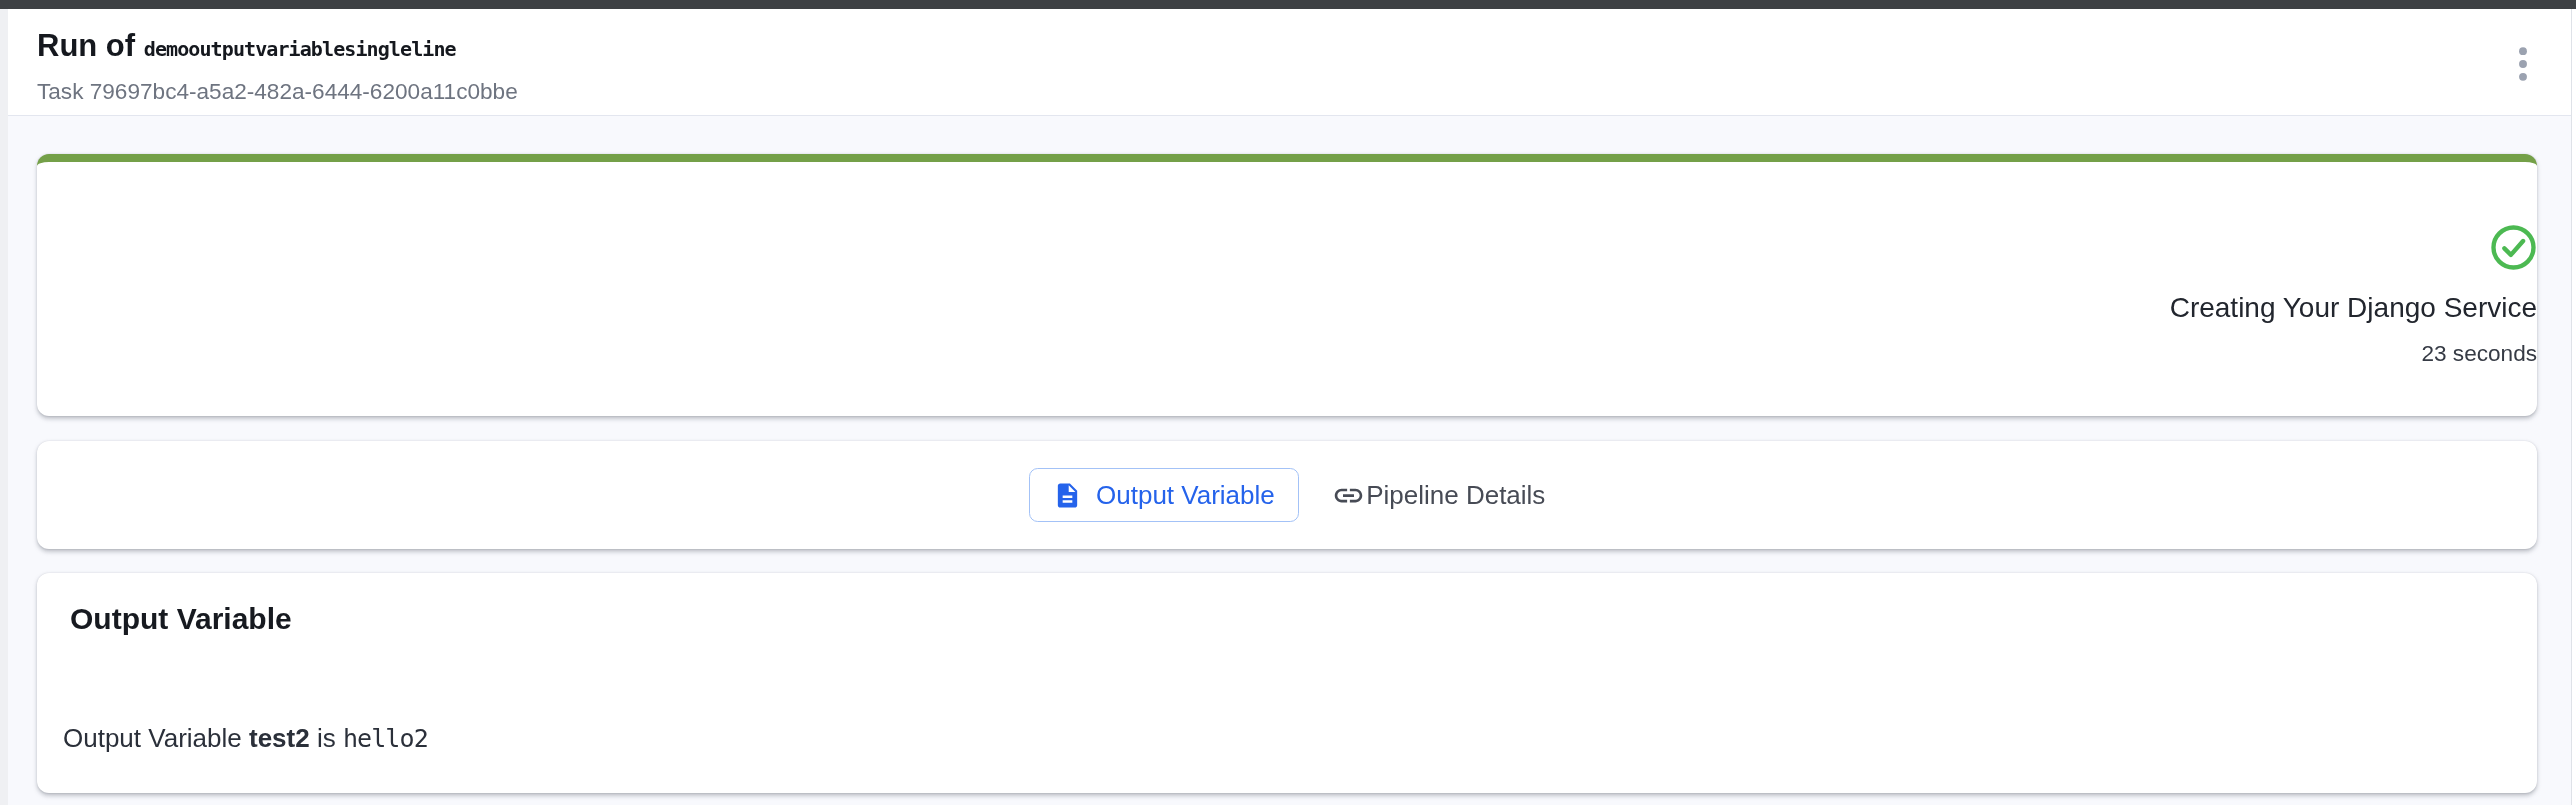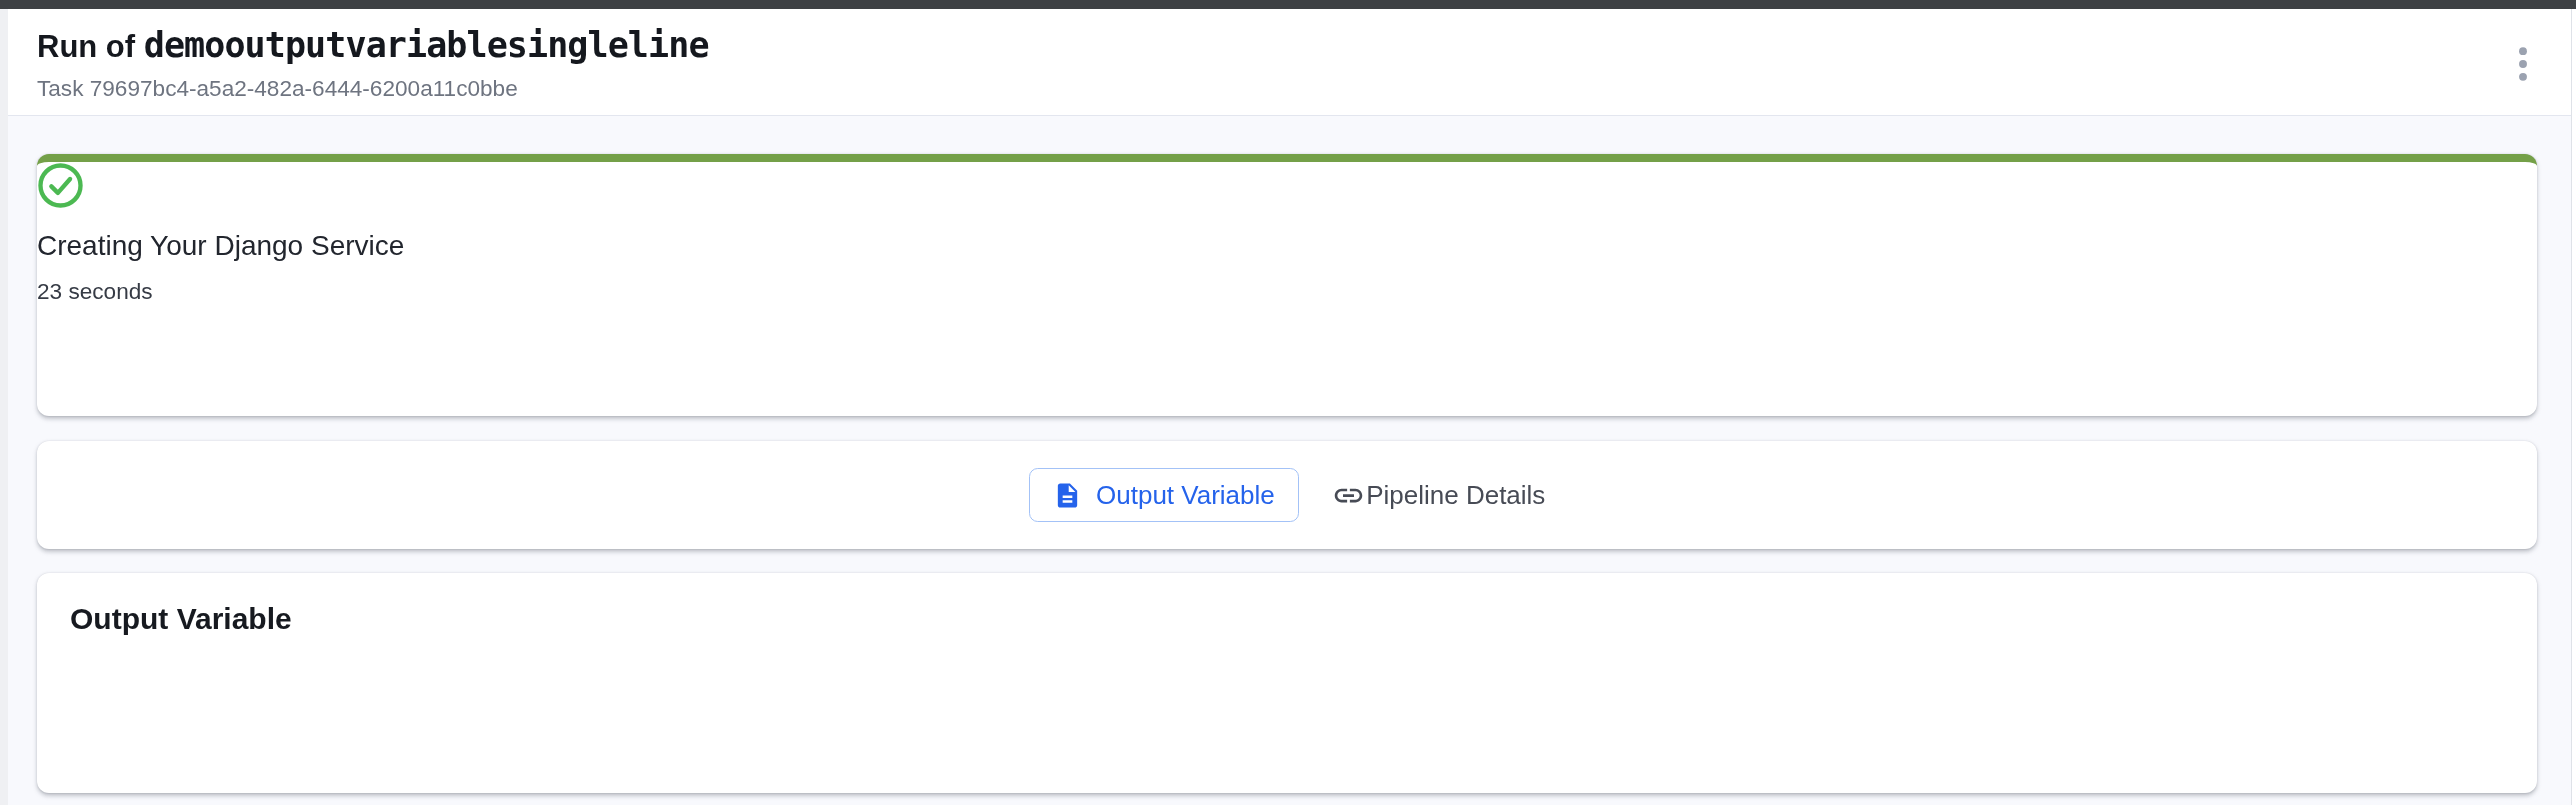--- a/index.html
+++ b/index.html
@@ -30,21 +30,21 @@
     position: absolute; top: 8.7px; left: 0; width: 2576px; height: 107px;
     background: #ffffff; border-bottom: 1.7px solid #e3e6ef;
     padding: 19px 0 0 37px;
   }
   .run-title {
     margin: 0; font-size: 31px; line-height: 35px; font-weight: 700;
     color: var(--text_dark);
   }
   .run-title .mono-name {
     font-family: "DejaVu Sans Mono", monospace;
-    font-size: 35px; font-weight: 700; letter-spacing: -0.9px;
+    font-size: 20px; font-weight: 700; letter-spacing: -0.9px;
   }
   .task-id {
     margin-top: 10.4px; font-size: 22.6px; line-height: 29.5px;
     color: var(--text_gray); font-weight: 400;
   }
   .more-options-button {
     position: absolute; top: 35px; right: 33px; width: 40px; height: 40px;
     background: transparent; border: none; cursor: pointer;
     display: flex; align-items: center; justify-content: center; padding: 0;
   }
@@ -52,21 +52,22 @@
   .card {
     position: absolute; left: 37px; width: 2500px;
     background: #ffffff; border-radius: 12px;
     box-shadow: 0 2.6px 4.3px rgba(113,118,130,0.38), 0 0.9px 1.7px rgba(113,118,130,0.22);
   }
 
   .status-card {
     top: 154px; height: 262px;
     border-top: 8.7px solid var(--green_bar);
     border-radius: 12px;
-    display: flex; flex-direction: column; align-items: flex-start;
+    display: flex; flex-direction: column; align-items: flex-end;
+    padding-top: 62px;
   }
   .status-title {
     margin-top: 19px; font-size: 28px; line-height: 35px; font-weight: 500;
     color: #22262e;
   }
   .status-duration {
     margin-top: 14px; font-size: 22.6px; line-height: 29.5px; font-weight: 400;
     color: #363b45;
   }
 
@@ -153,16 +154,17 @@
       <svg class="icon-svg" width="33" height="33" viewBox="0 0 24 24">
         <path fill="#474b55" d="M3.9 12c0-1.71 1.39-3.1 3.1-3.1h4V7H7c-2.76 0-5 2.24-5 5s2.24 5 5 5h4v-1.9H7c-1.71 0-3.1-1.39-3.1-3.1zM8 13h8v-2H8v2zm9-6h-4v1.9h4c1.71 0 3.1 1.39 3.1 3.1s-1.39 3.1-3.1 3.1h-4V17h4c2.76 0 5-2.24 5-5s-2.24-5-5-5z"></path>
       </svg>
     </span>
     <span>Pipeline Details</span>
   </div>
 </section>
 
 <section class="card output-variable-card">
   <h2 class="output-variable-heading">Output Variable</h2>
+  <p class="output-variable-line"><span>Output Variable </span><span class="var-name">test2</span><span> is </span><span class="var-value">hello2</span></p>
 </section>
 
 <div class="right-strip"></div>
 
 
 </body></html>

